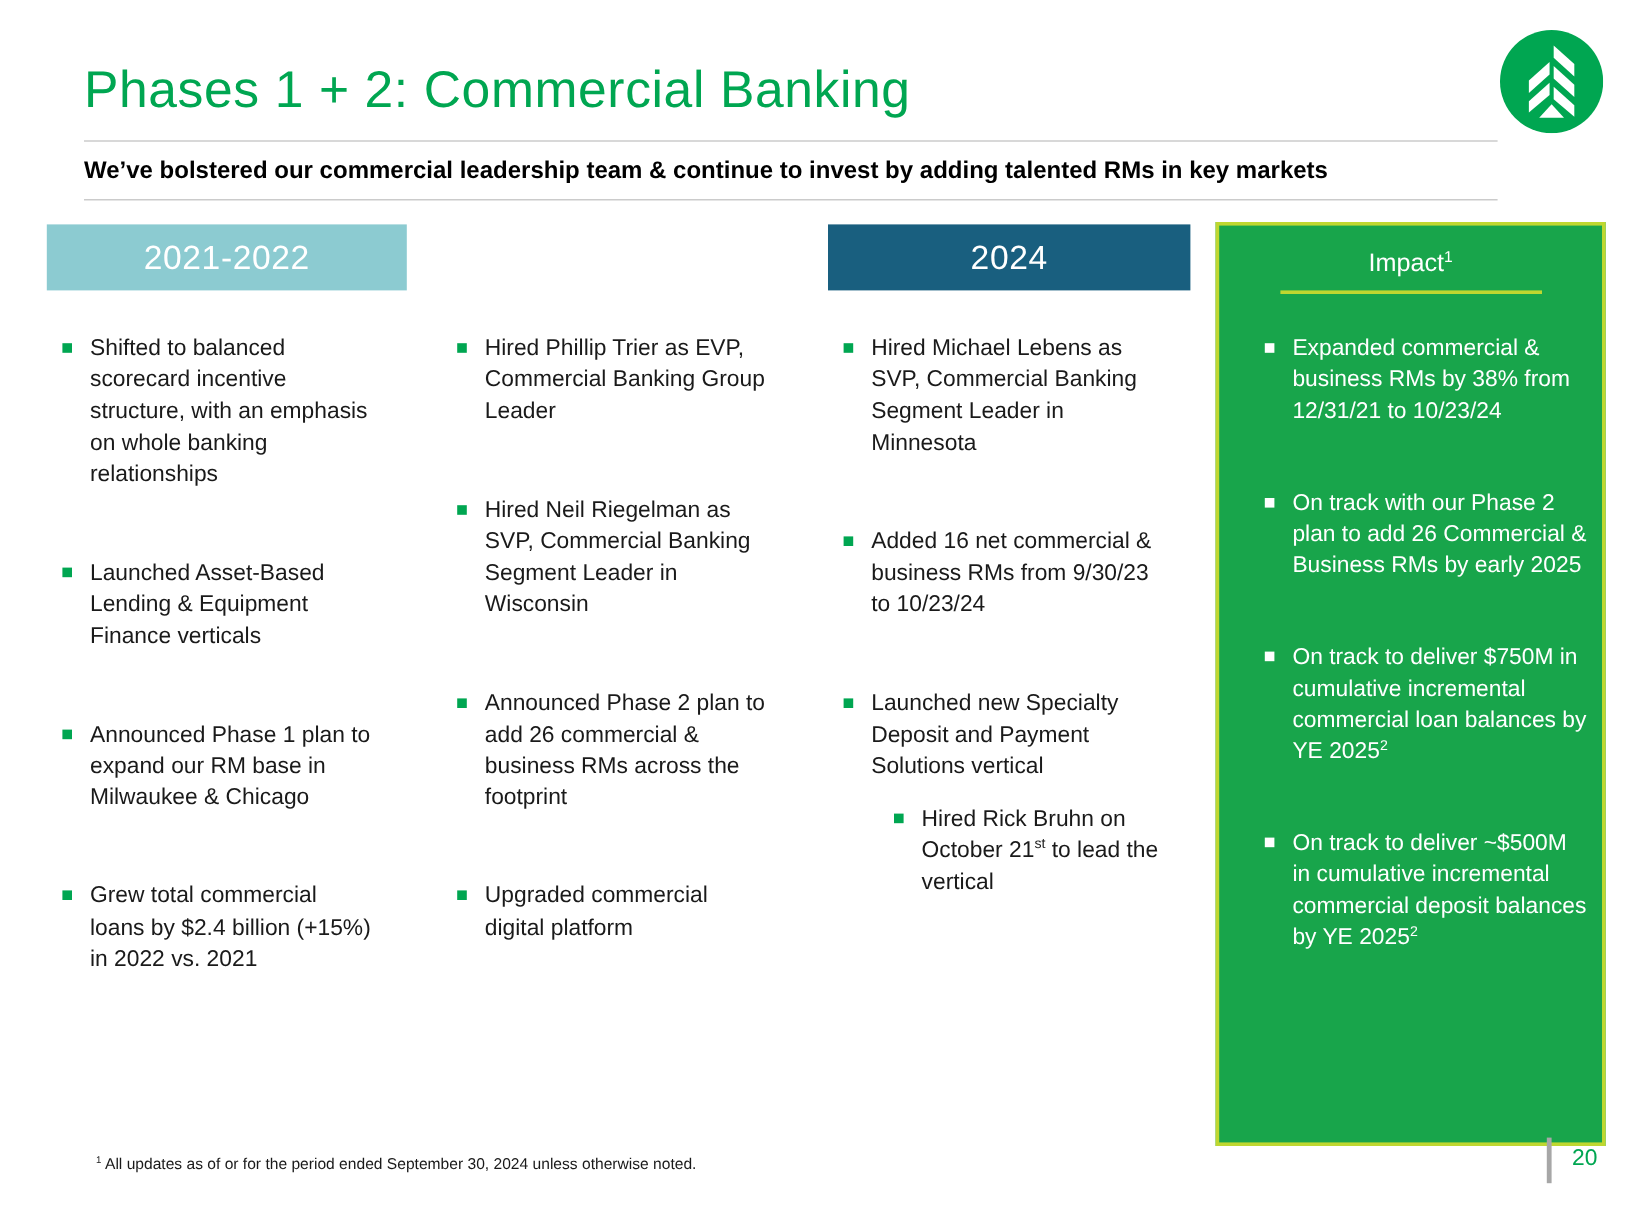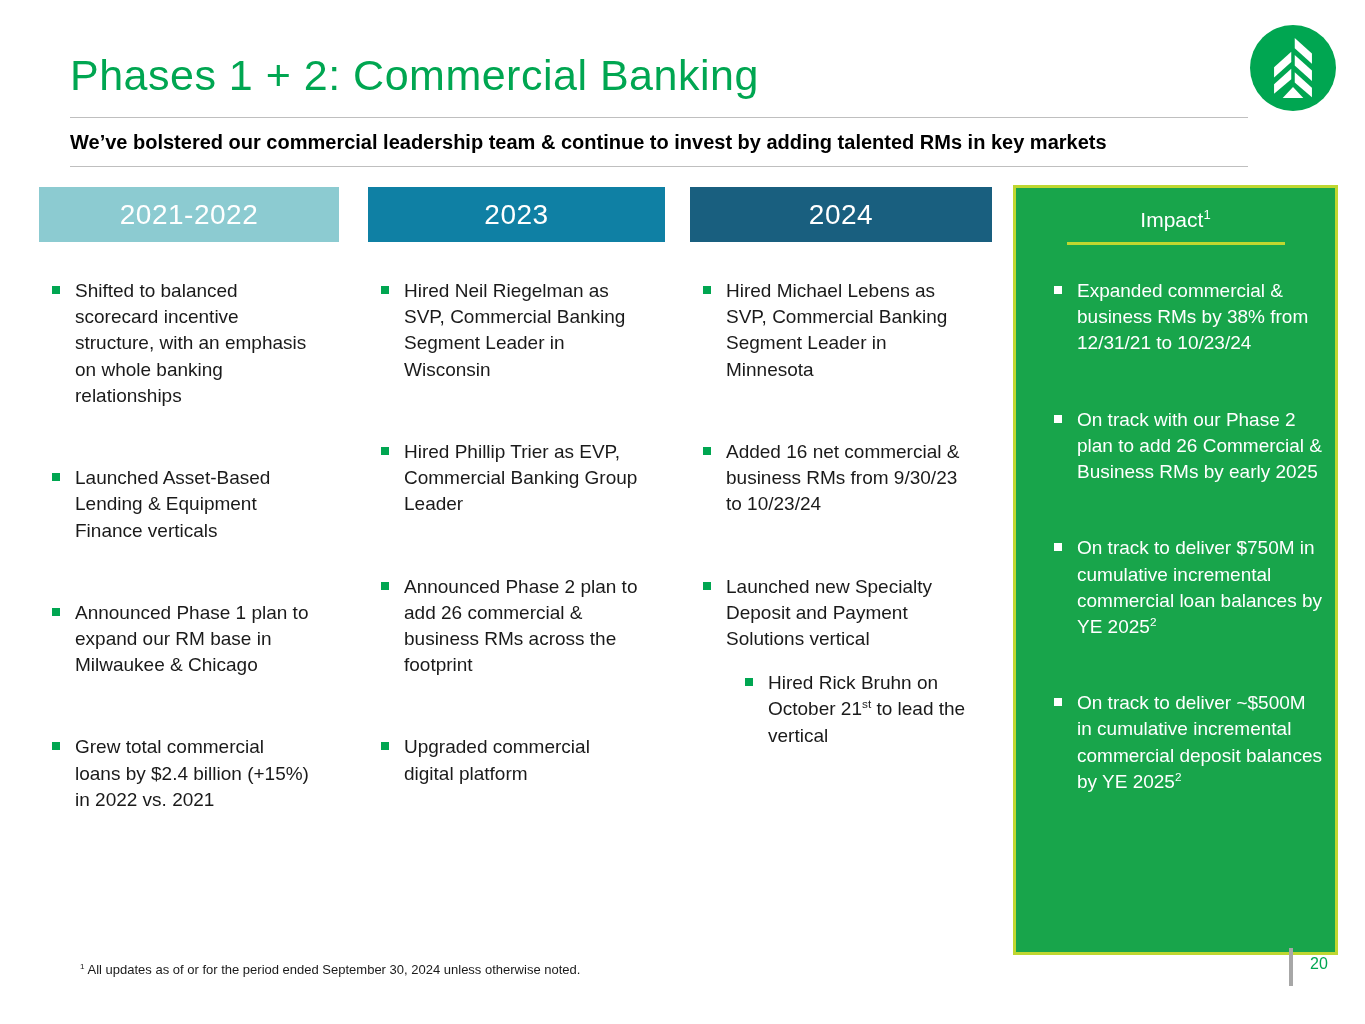--- a/index.html
+++ b/index.html
@@ -49,21 +49,21 @@
   .impact-underline{width:218px;height:3px;background:#BFD730;margin:10px auto 0 auto;}
   .impact-body{margin-top:33px;}
   .impact-body .bullet{margin-bottom:50px;justify-content:center;}
   .impact-body .bullet-marker{background:#ffffff;margin-left:25px;}
   .impact-body .bullet-text{width:245px;}
 
   .footnotes{position:absolute;left:80px;top:961px;font-size:13px;color:#1a1a1a;line-height:1.4;}
   .footnote sup{margin-right:3px;}
 
   .page-divider{position:absolute;left:1289px;top:948px;width:4px;height:38px;background:#A7A7A7;}
-  .page-number{position:absolute;left:1310px;top:955px;font-size:16px;color:#00A651;}
+  .page-number{position:absolute;left:1310px;top:955px;font-size:19px;color:#00A651;}
 </style>
 </head>
 <body>
 
 <div class="slide">
 
   <div class="title">Phases 1 + 2: Commercial Banking</div>
 
   <div class="logo-wrap">
     <svg width="86" height="86" viewBox="0 0 100 100">
@@ -75,21 +75,20 @@
       <path d="M48 51 L28 69 L28 80 L48 63 Z" fill="#fff"></path>
       <path d="M50 72 L62 85 L38 85 Z" fill="#fff"></path>
     </svg>
   </div>
 
   <div class="rule rule-top"></div>
   <div class="subtitle">We’ve bolstered our commercial leadership team &amp; continue to invest by adding talented RMs in key markets</div>
   <div class="rule rule-bottom"></div>
 
   <div class="col-header h1">2021-2022</div>
-  <div class="col-header h2">2023</div>
   <div class="col-header h3">2024</div>
 
   <div class="col-body b1">
     <div class="bullet">
       <span class="bullet-marker"></span>
       <span class="bullet-text">Shifted to balanced scorecard incentive structure, with an emphasis on whole banking relationships</span>
     </div>
     <div class="bullet">
       <span class="bullet-marker"></span>
       <span class="bullet-text">Launched Asset-Based Lending &amp; Equipment Finance verticals</span>
@@ -100,25 +99,25 @@
     </div>
     <div class="bullet">
       <span class="bullet-marker"></span>
       <span class="bullet-text">Grew total commercial loans by $2.4 billion (+15%) in 2022 vs. 2021</span>
     </div>
   </div>
 
   <div class="col-body b2">
     <div class="bullet">
       <span class="bullet-marker"></span>
-      <span class="bullet-text">Hired Neil Riegelman as SVP, Commercial Banking Segment Leader in Wisconsin</span>
+      <span class="bullet-text">Hired Phillip Trier as EVP, Commercial Banking Group Leader</span>
     </div>
     <div class="bullet">
       <span class="bullet-marker"></span>
-      <span class="bullet-text">Hired Phillip Trier as EVP, Commercial Banking Group Leader</span>
+      <span class="bullet-text">Hired Neil Riegelman as SVP, Commercial Banking Segment Leader in Wisconsin</span>
     </div>
     <div class="bullet">
       <span class="bullet-marker"></span>
       <span class="bullet-text">Announced Phase 2 plan to add 26 commercial &amp; business RMs across the footprint</span>
     </div>
     <div class="bullet">
       <span class="bullet-marker"></span>
       <span class="bullet-text">Upgraded commercial digital platform</span>
     </div>
   </div>

